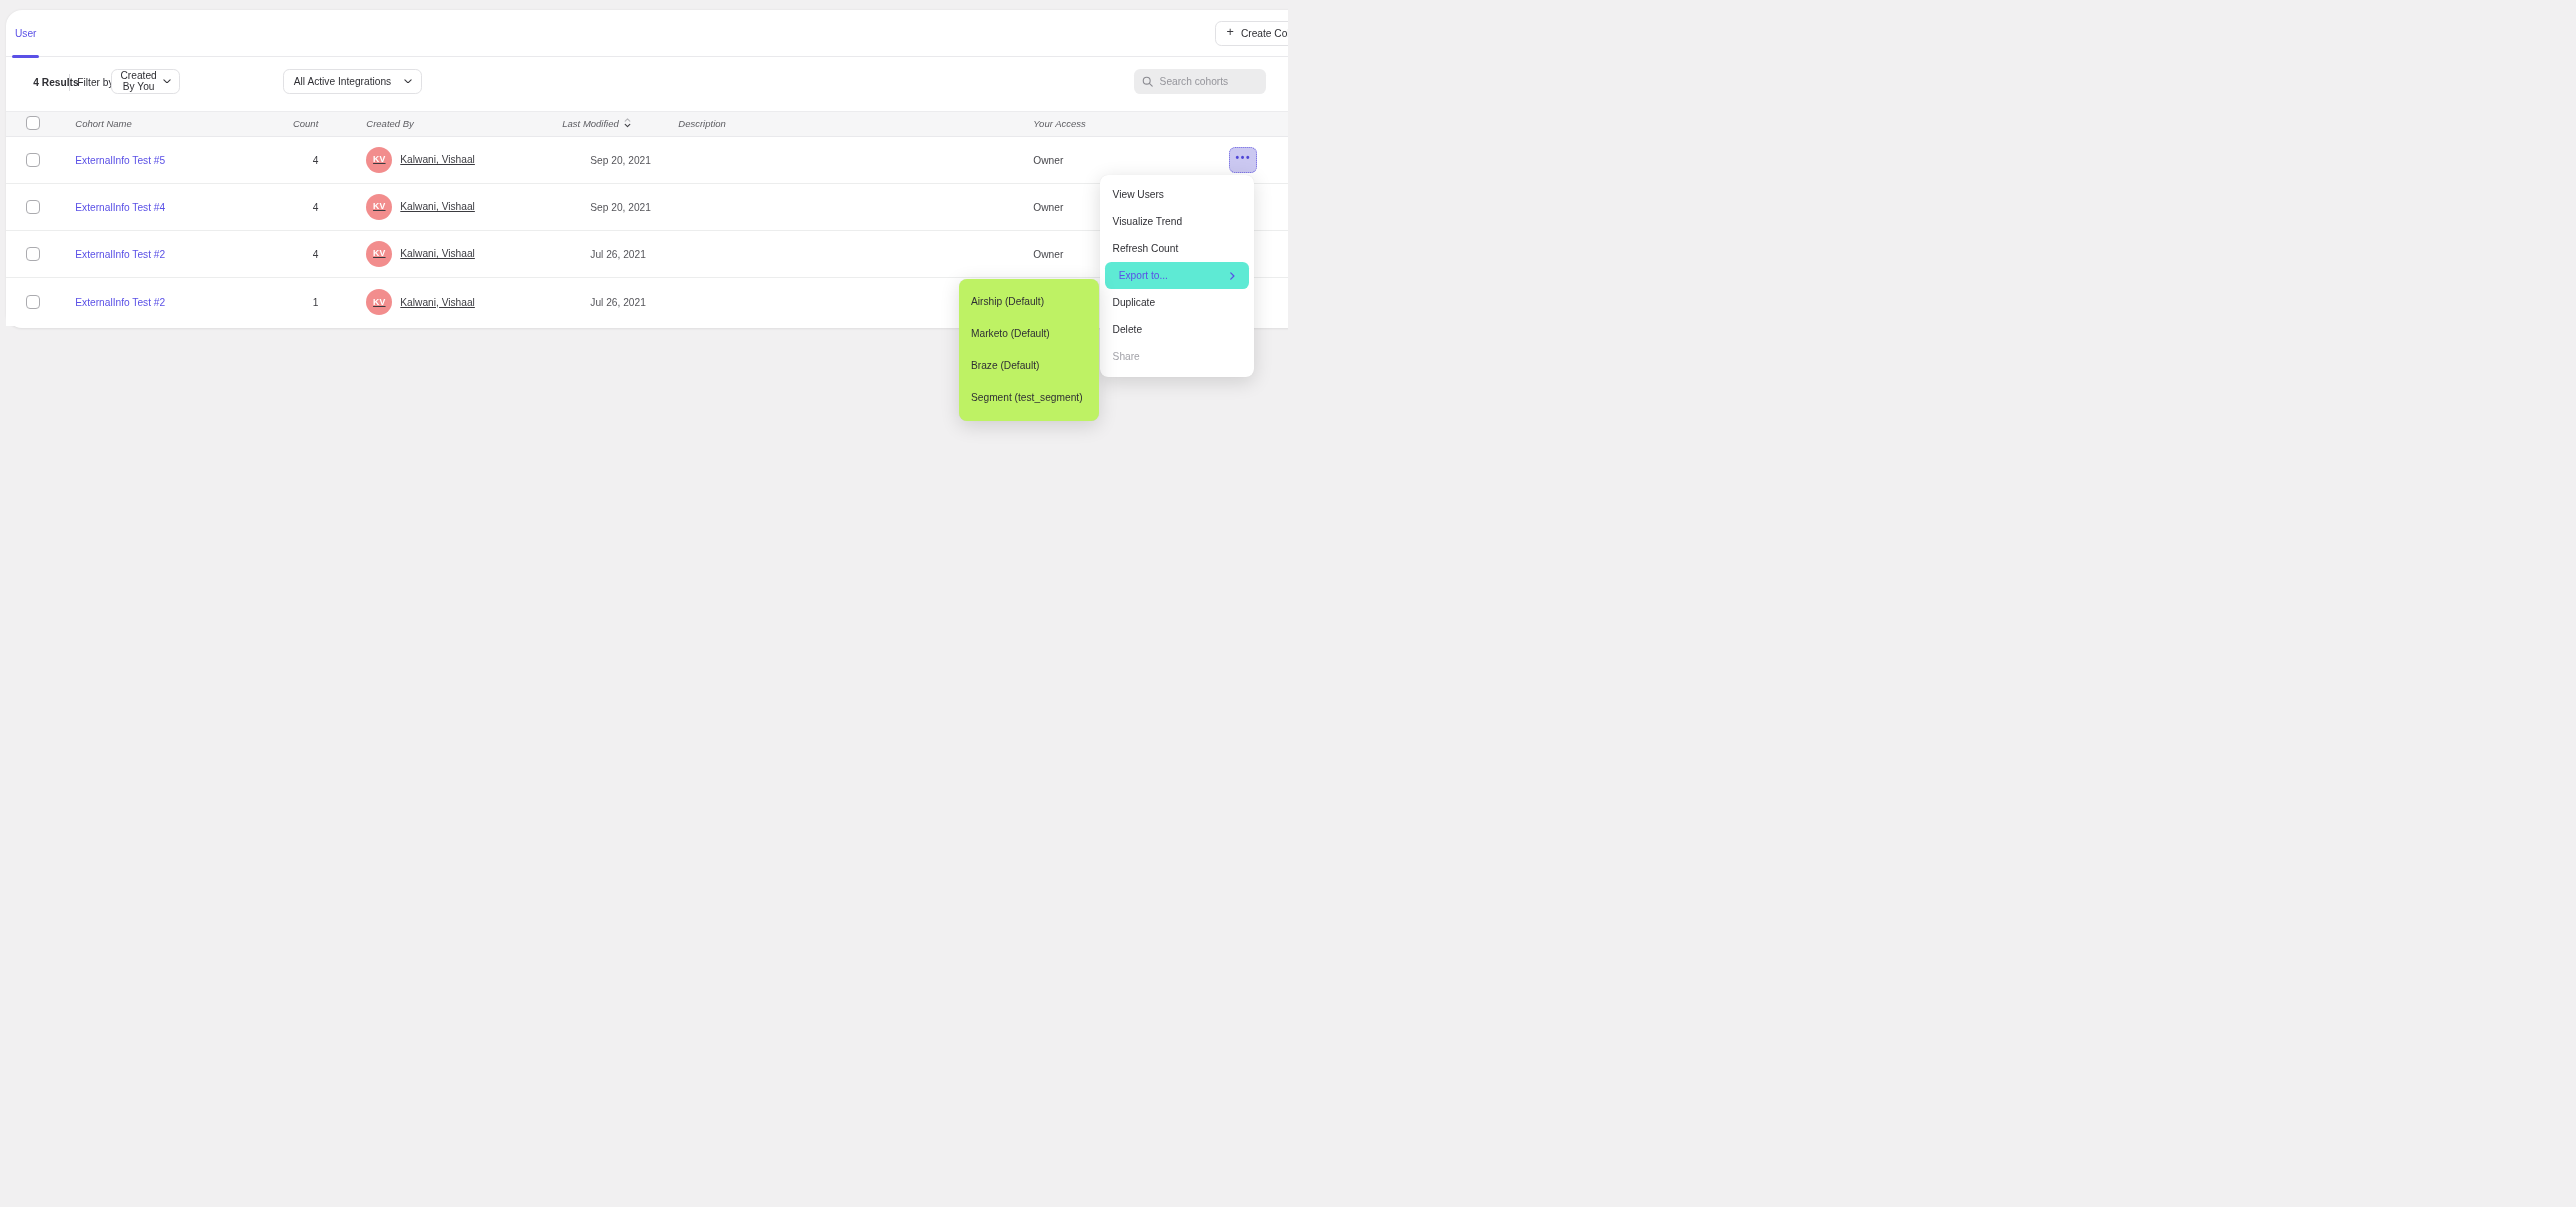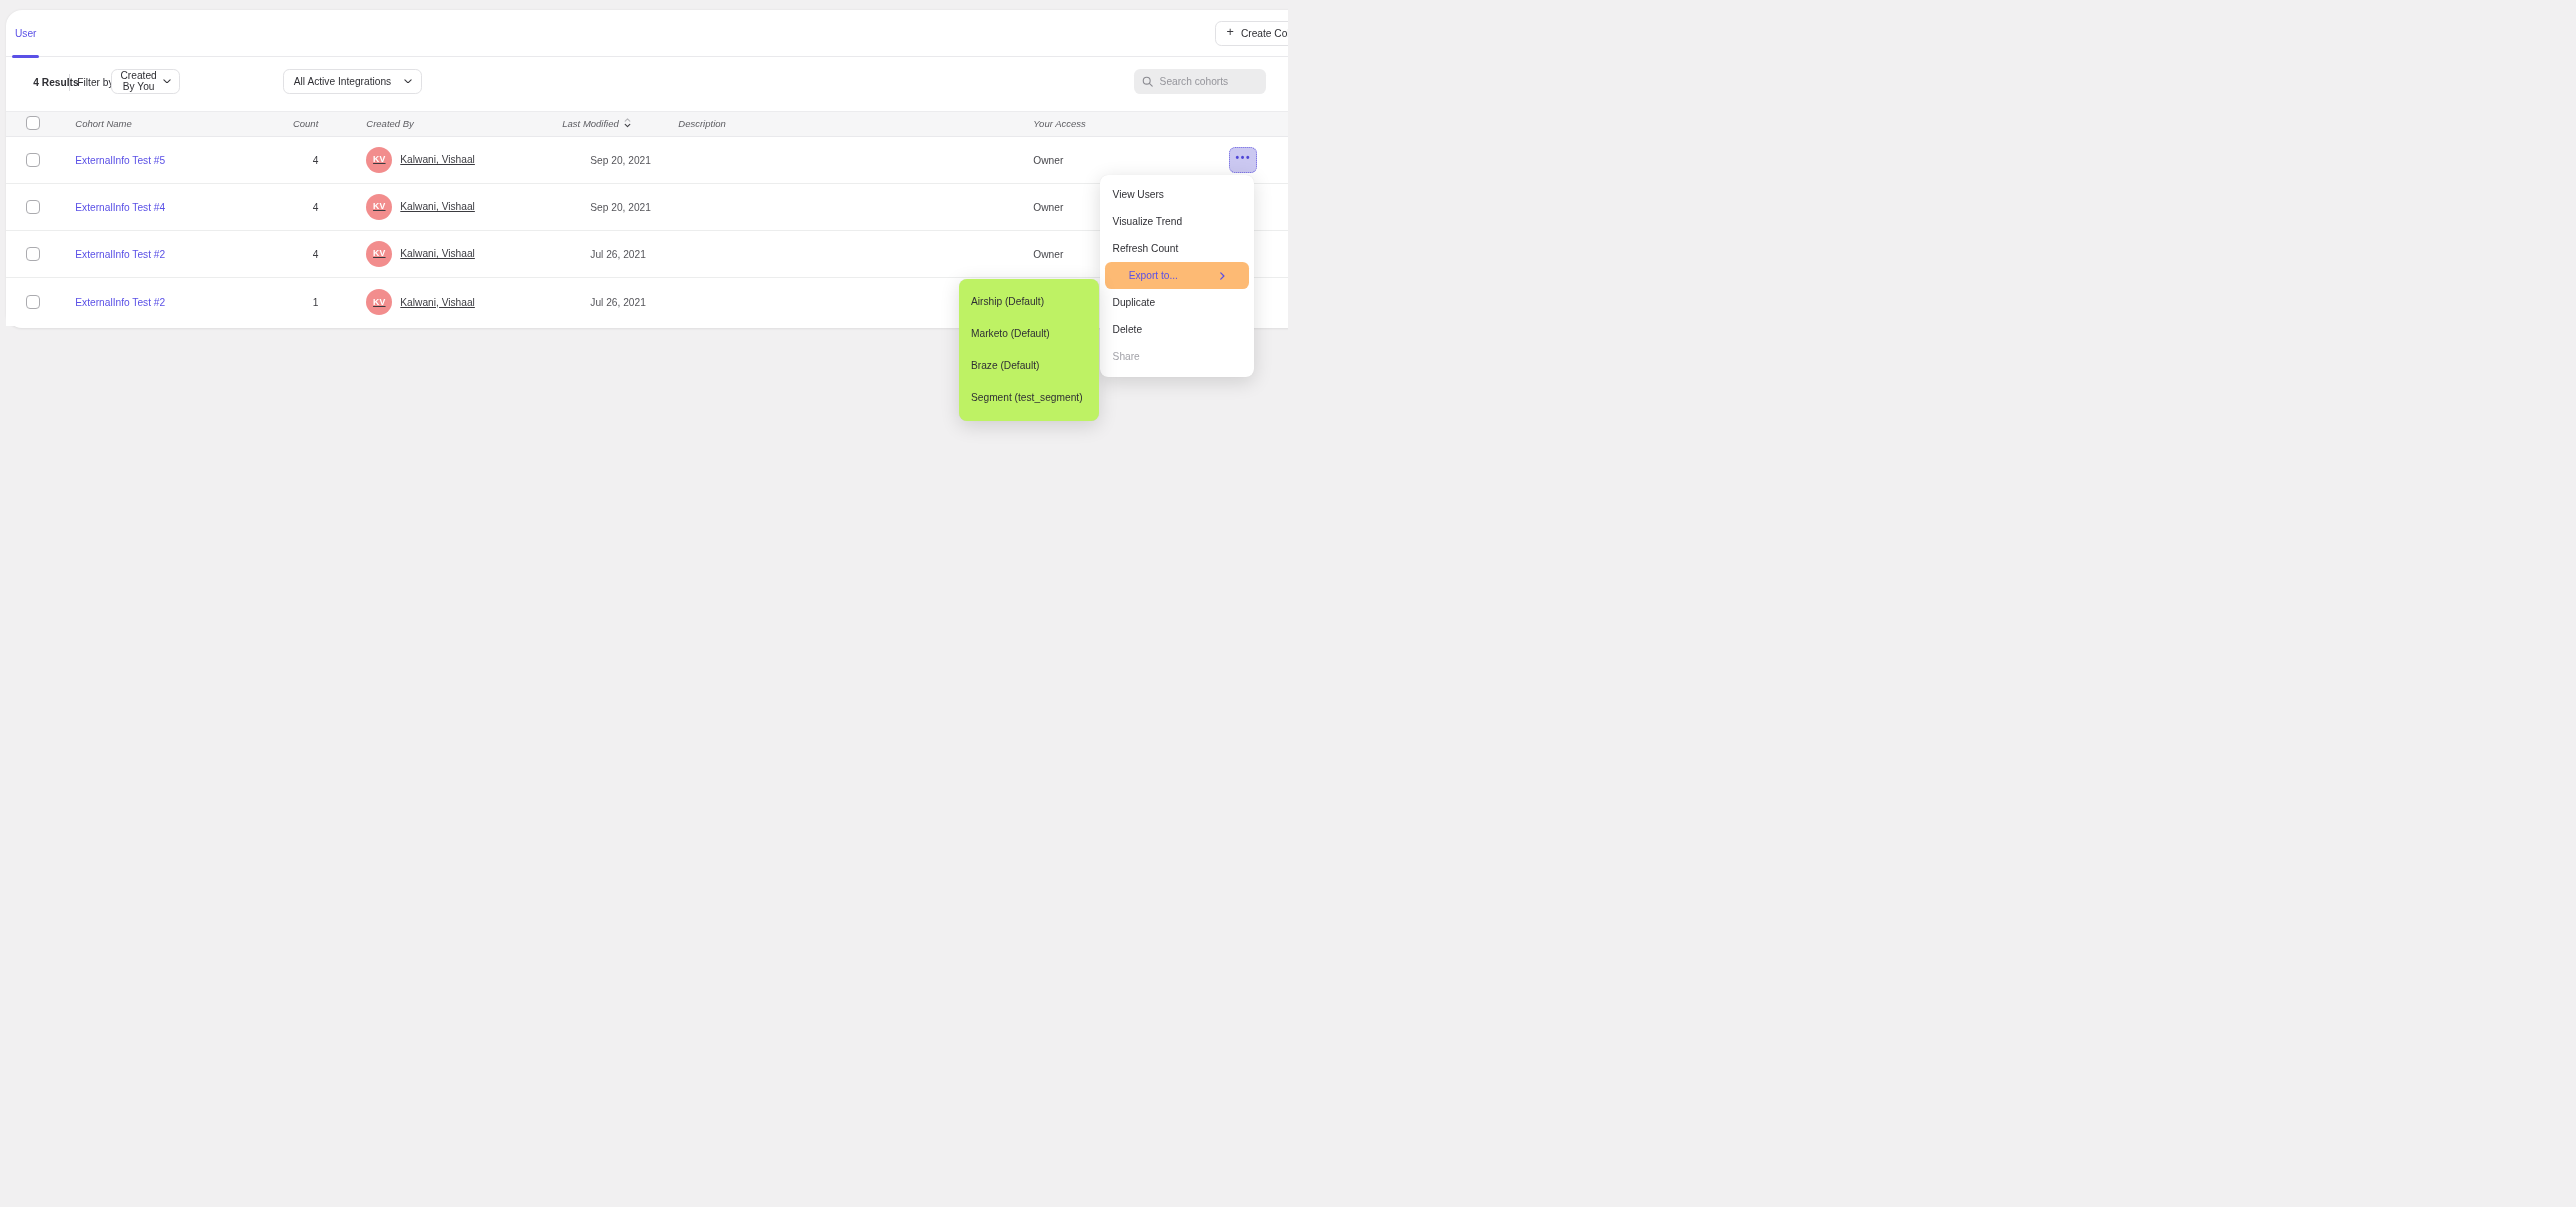--- a/index.html
+++ b/index.html
@@ -63,21 +63,21 @@
   .more-btn { position:absolute; left:1223px; top:137px; width:28px; height:26px; border-radius:6.3px;
               background:#cbc8f1; border:0.8px dotted #6b62e3; color:#4f46d6; cursor:pointer;
               display:flex; align-items:center; justify-content:center; z-index:3; }
   .more-dots { font-size:10.2px; letter-spacing:1.6px; font-weight:bold; line-height:1; margin-top:-3.2px; }
 
   
   .menu { position:absolute; left:1100px; top:175px; width:154px; height:202px; background:#fff;
           border-radius:8px; box-shadow:0 4.7px 19px rgba(0,0,0,.14), 0 0 0.8px rgba(0,0,0,.1);
           padding:6.3px 0; z-index:5; }
   .menu-item { height:27px; line-height:27px; padding:0 12.6px; font-size:10.2px; color:#2f2f34; cursor:pointer; }
-  .menu-item.active { margin:0 5.5px 0 4.7px; padding:0 24px; border-radius:6.3px; background:#fdba74;
+  .menu-item.active { margin:0 5.5px 0 4.7px; padding:0 14px; border-radius:6.3px; background:#5eead4;
                       color:#5a50e6; display:flex; align-items:center; justify-content:space-between; }
   .menu-item.disabled { color:#a2a2a8; cursor:default; }
 
   
   .submenu { position:absolute; left:959px; top:279px; width:140px; height:142px; background:#bef264;
              border-radius:8px; box-shadow:0 4.7px 19px rgba(0,0,0,.14), 0 0 0.8px rgba(0,0,0,.1);
              padding:7px 0; z-index:6; }
   .submenu-item { height:32px; line-height:32px; padding:0 12px; font-size:10.2px; color:#2f2f34; cursor:pointer; }
 
   svg { display:block; }

